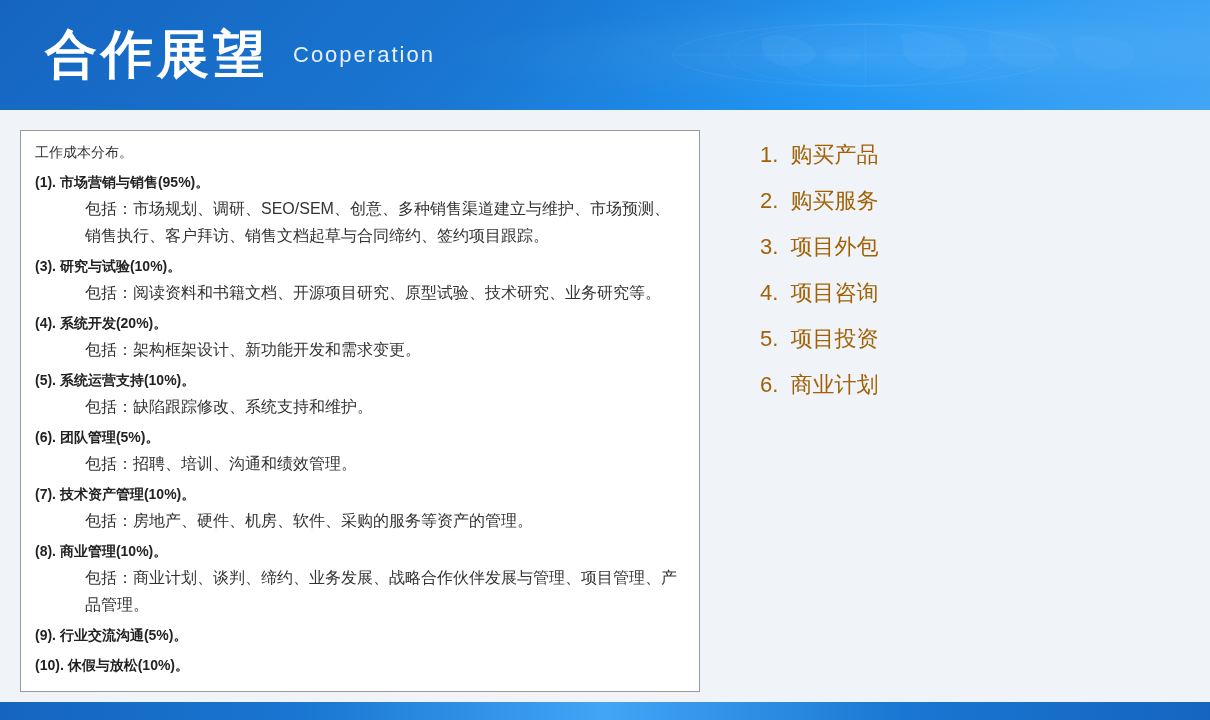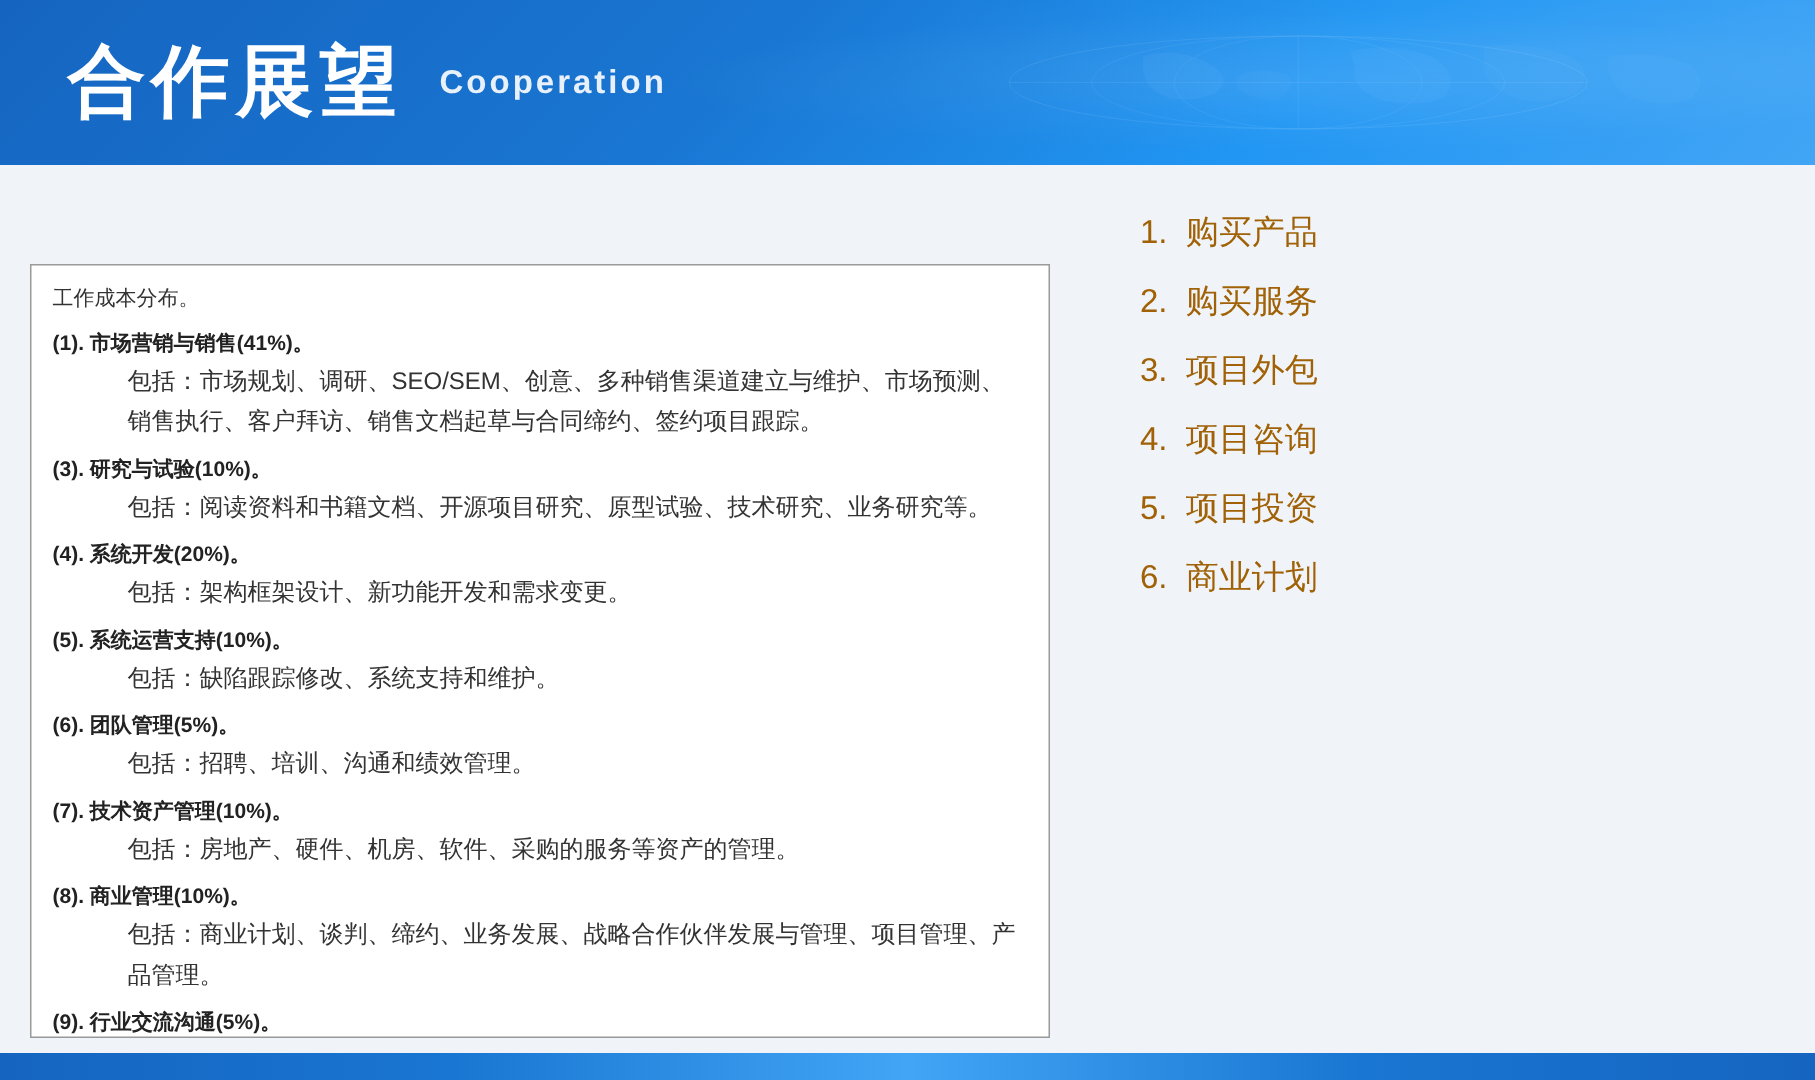--- a/index.html
+++ b/index.html
@@ -50,21 +50,21 @@
       font-weight: bold;
       color: #fff;
       letter-spacing: 4px;
       z-index: 1;
     }
 
     .header-title-en {
       font-size: 22px;
       color: rgba(255,255,255,0.9);
       margin-left: 24px;
-      font-weight: bold;
+      font-weight: normal;
       letter-spacing: 2px;
       z-index: 1;
     }
 
     
     .bottom-bar {
       position: absolute;
       bottom: 0;
       left: 0;
       width: 100%;
@@ -78,21 +78,20 @@
       width: 100%;
       height: calc(720px - 110px - 18px);
       background: #f0f4f8;
     }
 
     
     .left-panel {
       flex: 0 0 720px;
       padding: 20px 20px 10px 20px;
       background: #f0f4f8;
-      margin-top: 46px;
     }
 
     .content-box {
       border: 1px solid #999;
       background: #fff;
       padding: 10px 14px;
       height: 100%;
       overflow: hidden;
       font-size: 14px;
       line-height: 1.7;
@@ -169,21 +168,21 @@
 </div>
 
 <div class="main-content">
 
   <div class="left-panel">
     <div class="content-box">
       <div class="box-header">工作成本分布。</div>
 
       <div>
         <div class="section-title">
-          <span>(1). </span><span>市场营销与销售(41%)。</span>
+          <span>(1). </span><span>市场营销与销售(95%)。</span>
         </div>
         <div class="section-desc">包括：市场规划、调研、SEO/SEM、创意、多种销售渠道建立与维护、市场预测、销售执行、客户拜访、销售文档起草与合同缔约、签约项目跟踪。</div>
       </div>
 
 
       <div>
         <div class="section-title">
           <span>(3). </span><span>研究与试验(10%)。</span>
         </div>
         <div class="section-desc">包括：阅读资料和书籍文档、开源项目研究、原型试验、技术研究、业务研究等。</div>

